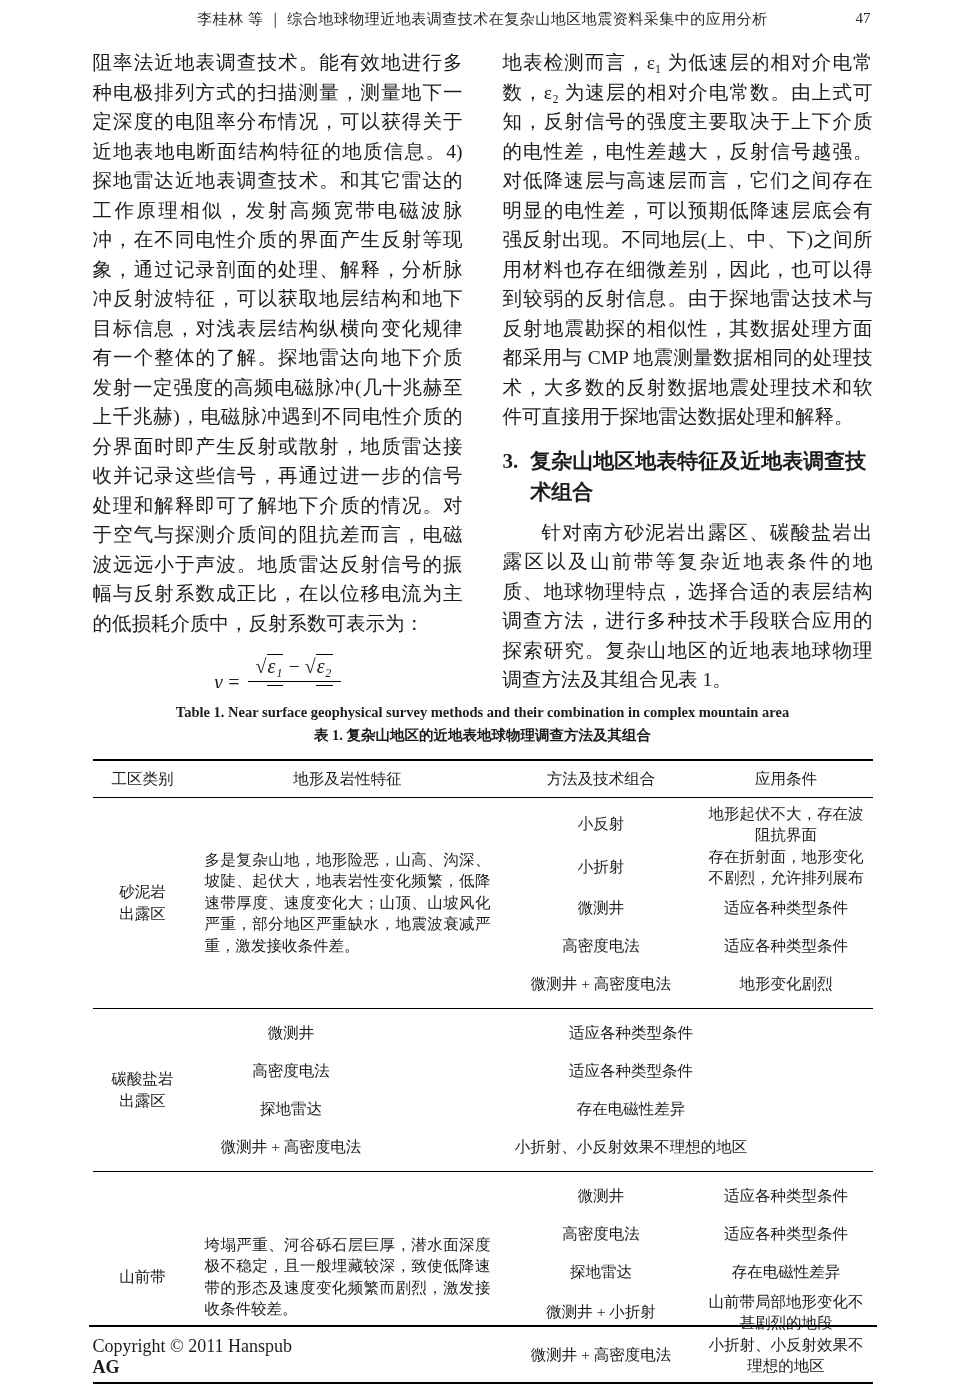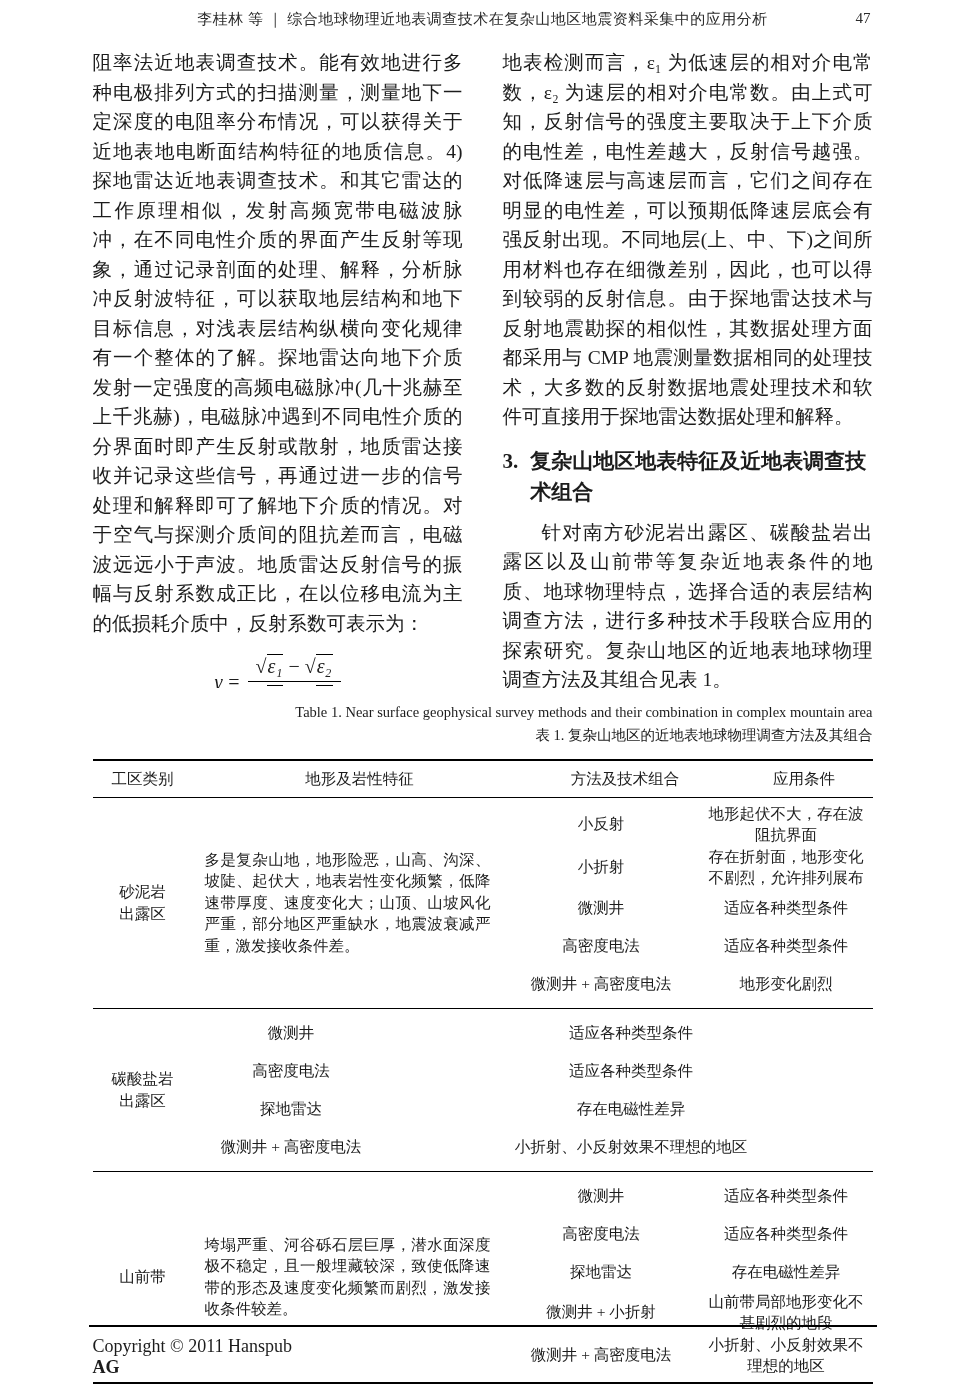--- a/index.html
+++ b/index.html
@@ -68,33 +68,33 @@
     font-weight: bold;
     font-size: 21px;
     line-height: 31px;
     margin: 14px 0 10px 0;
     text-align: left;
   }
   .sec-num { margin-right: 12px; flex: none; }
   .sec-title { flex: 1; }
 
   
-  .table-captions { text-align: right; margin: 16px 8px 0 8px; font-weight: normal; }
+  .table-captions { text-align: center; margin: 16px 8px 0 8px; font-weight: bold; }
   .caption-en { font-size: 14.5px; }
   .caption-zh { font-size: 14.5px; margin-top: 5px; }
 
   
   .survey-table {
     margin: 14px 8px 0 8px;
     border-top: 2px solid #000;
     border-bottom: 2px solid #000;
     font-size: 15.5px;
     line-height: 21.5px;
   }
-  .t-header { display: flex; border-bottom: 1px solid #000; padding: 7px 0; gap: 12px; }
+  .t-header { display: flex; border-bottom: 1px solid #000; padding: 7px 0; }
   .t-header > div { text-align: center; }
   .h1 { width: 100px; }
   .h2 { width: 310px; }
   .h3 { width: 197px; }
   .h4 { flex: 1; }
 
   .t-group { display: flex; border-bottom: 1px solid #000; padding: 5px 0; }
   .t-group:last-child { border-bottom: none; }
   .c1 {
     width: 100px;

